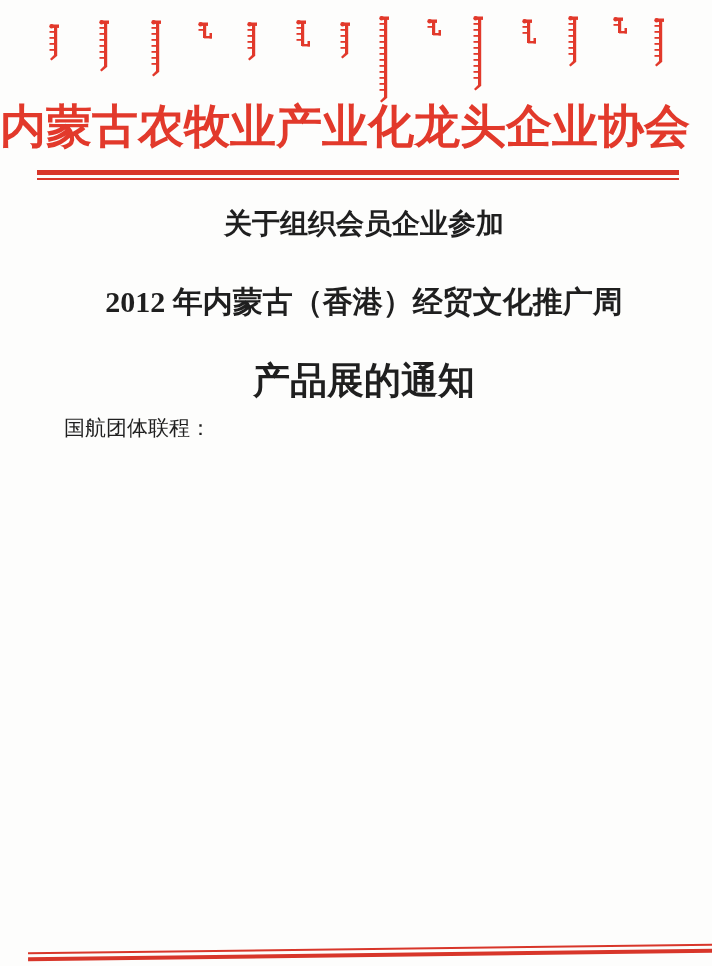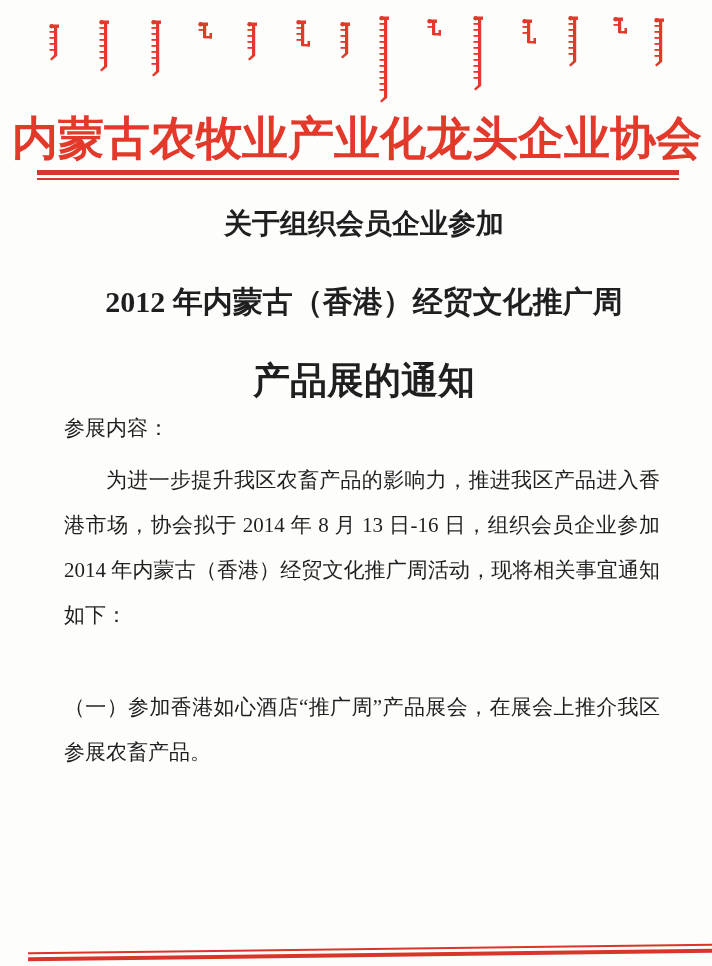--- a/index.html
+++ b/index.html
@@ -20,21 +20,21 @@
     position: absolute;
     left: 0; top: 0;
     width: 712px; height: 100px;
   }
   .mongolian-col { position: absolute; }
 
   .org-title {
     position: absolute;
     left: 0; top: 96px;
     width: 592px;
-    margin: 12px;
+    margin: 0;
     text-align: right;
     font-size: 46px;
     font-weight: 700;
     letter-spacing: 0px;
     color: #e2392b;
     white-space: nowrap;
   }
 
   .header-rule {
     position: absolute;
@@ -256,26 +256,24 @@
   <div class="header-rule">
     <div class="thick"></div>
     <div class="gap"></div>
     <div class="thin"></div>
   </div>
 
   <h2 class="doc-title-line doc-title-1">关于组织会员企业参加</h2>
   <h2 class="doc-title-line doc-title-2">2012 年内蒙古（香港）经贸文化推广周</h2>
   <h2 class="doc-title-line doc-title-3">产品展的通知</h2>
 
-  <p class="body-text salutation">参展内容：</p>
-
-  <p class="body-text intro">为进一步提升我区农畜产品的影响力，推进我区产品进入香港市场，协会拟于 2014 年 8 月 13 日-16 日，组织会员企业参加 2014 年内蒙古（香港）经贸文化推广周活动，现将相关事宜通知如下：</p>
-
-
-  <p class="body-text item-1">（一）参加香港如心酒店“推广周”产品展会，在展会上推介我区参展农畜产品。</p>
+  <p class="body-text salutation">国航团体联程：</p>
+
+
+
 
 
   <div class="footer-rule">
     <div class="thin"></div>
     <div class="gap"></div>
     <div class="thick"></div>
   </div>
 
 </div>
 

